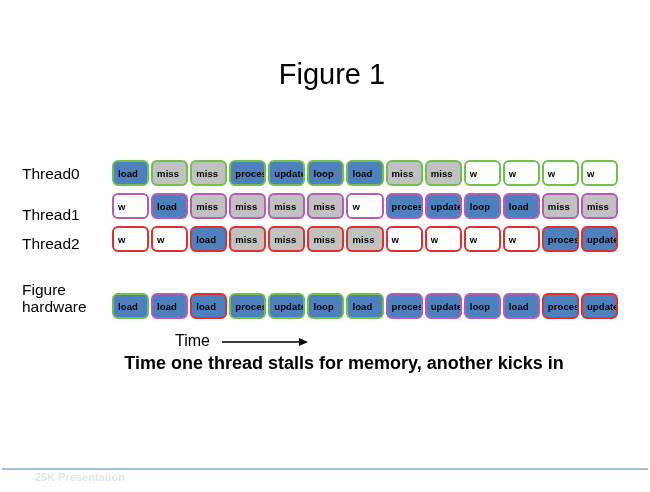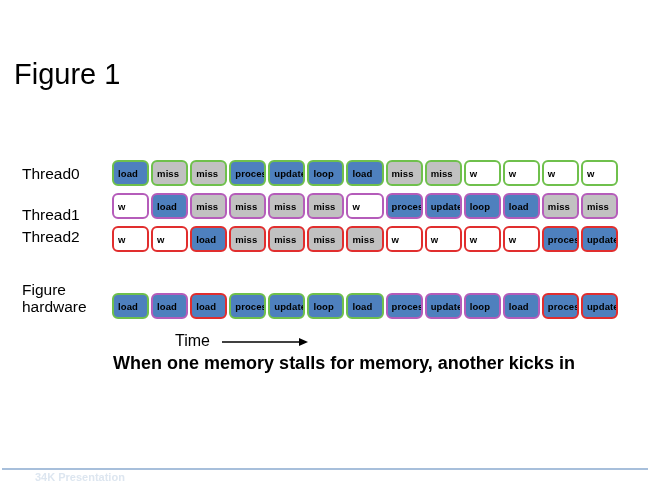--- a/index.html
+++ b/index.html
@@ -10,34 +10,35 @@
     background: #ffffff;
     overflow: hidden;
     font-family: "Liberation Sans", sans-serif;
     color: #000;
   }
   .title {
     position: absolute;
     top: 58px;
     left: 14px;
     right: 0;
+    text-align: center;
     font-size: 29px;
     font-weight: 400;
     line-height: 32px;
   }
   .row-label {
     position: absolute;
     left: 22px;
     font-size: 15.5px;
     line-height: 17px;
     white-space: pre-line;
   }
   .label-thread0 { top: 165px; }
   .label-thread1 { top: 206px; }
-  .label-thread2 { top: 228px; }
+  .label-thread2 { top: 235px; }
   .label-common  { top: 281px; }
   .strip {
     position: absolute;
     left: 112px;
     width: 506px;
     height: 26px;
     display: flex;
     gap: 2px;
   }
   .strip-thread0 { top: 160px; }
@@ -168,18 +169,18 @@
       </div>
     </div>
 
   <span class="time-label">Time</span>
 
   <svg class="time-arrow" width="90" height="14" viewBox="0 0 90 14">
     <line x1="1" y1="7" x2="79" y2="7" stroke="#000" stroke-width="1.4"></line>
     <polygon points="78,3 87,7 78,11" fill="#000"></polygon>
   </svg>
 
-  <div class="caption">When one memory stalls for memory, another kicks in</div>
+  <div class="caption">Time one thread stalls for memory, another kicks in</div>
 
   <div class="footer-line" style="background: rgb(167, 191, 219);"></div>
-  <div class="footer-text" style="color: rgb(221, 230, 240);">34K Presentation</div>
+  <div class="footer-text" style="color: rgb(221, 230, 240);">25K Presentation</div>
 
 </div>
 
 </body></html>

